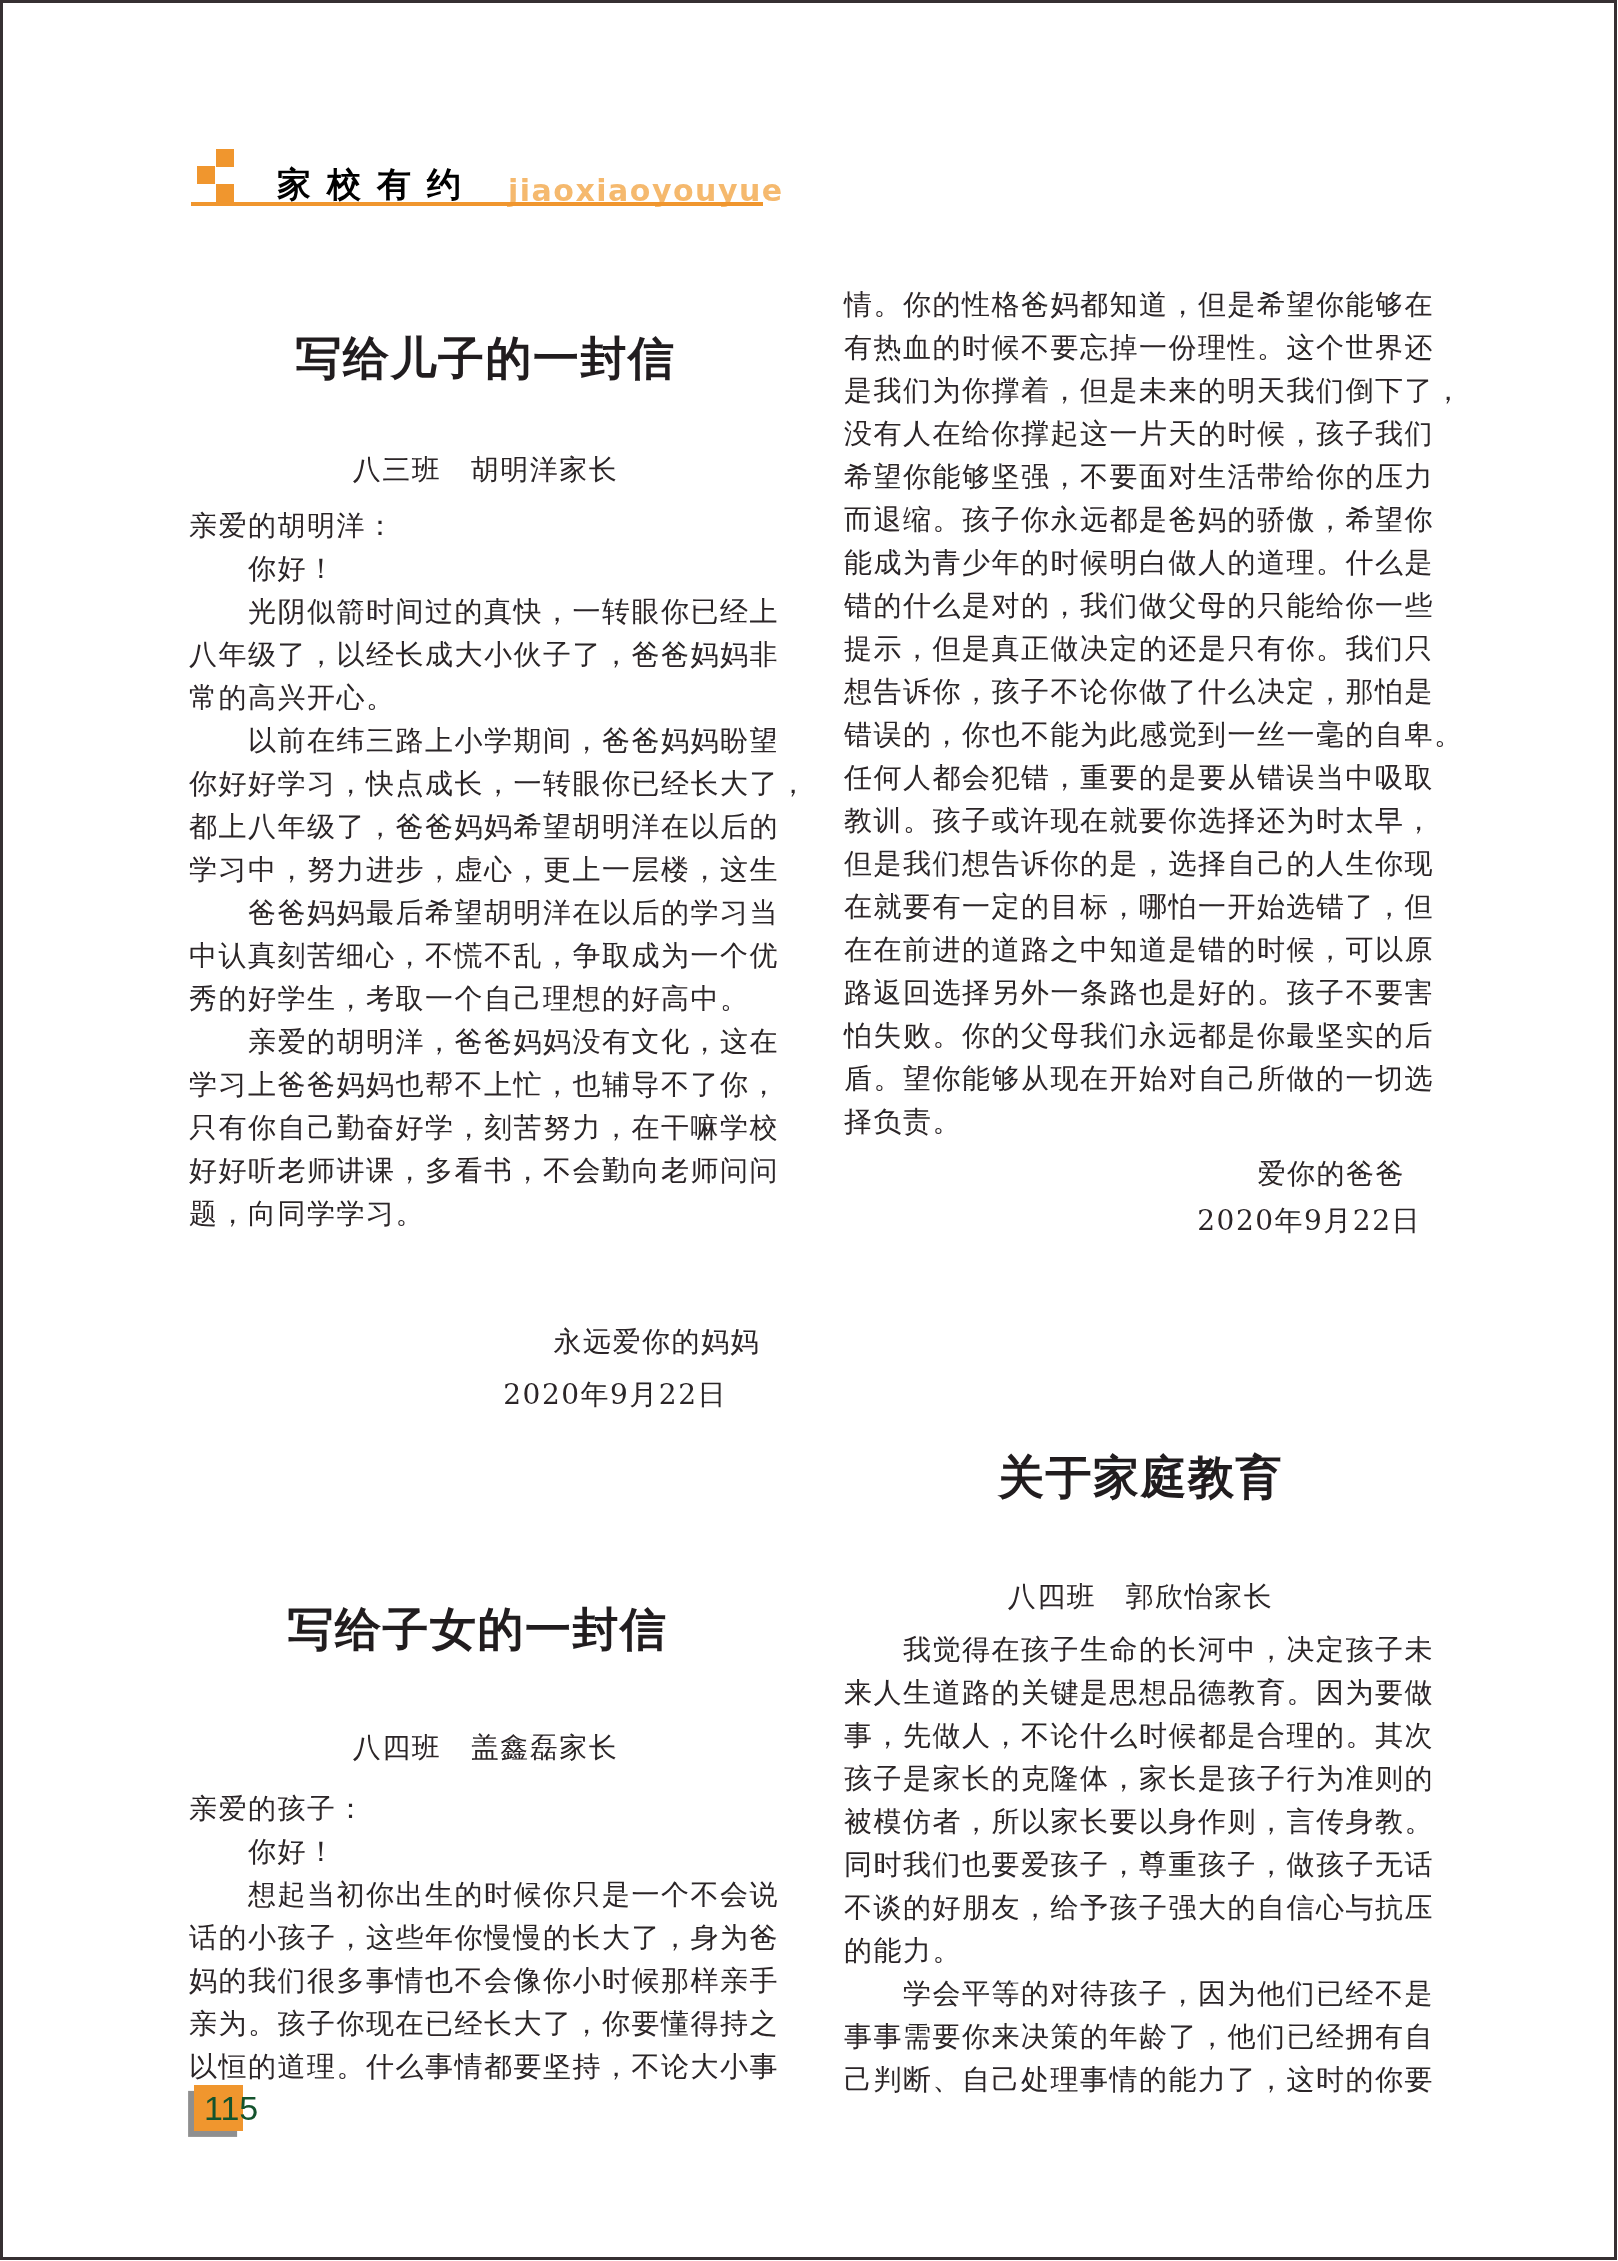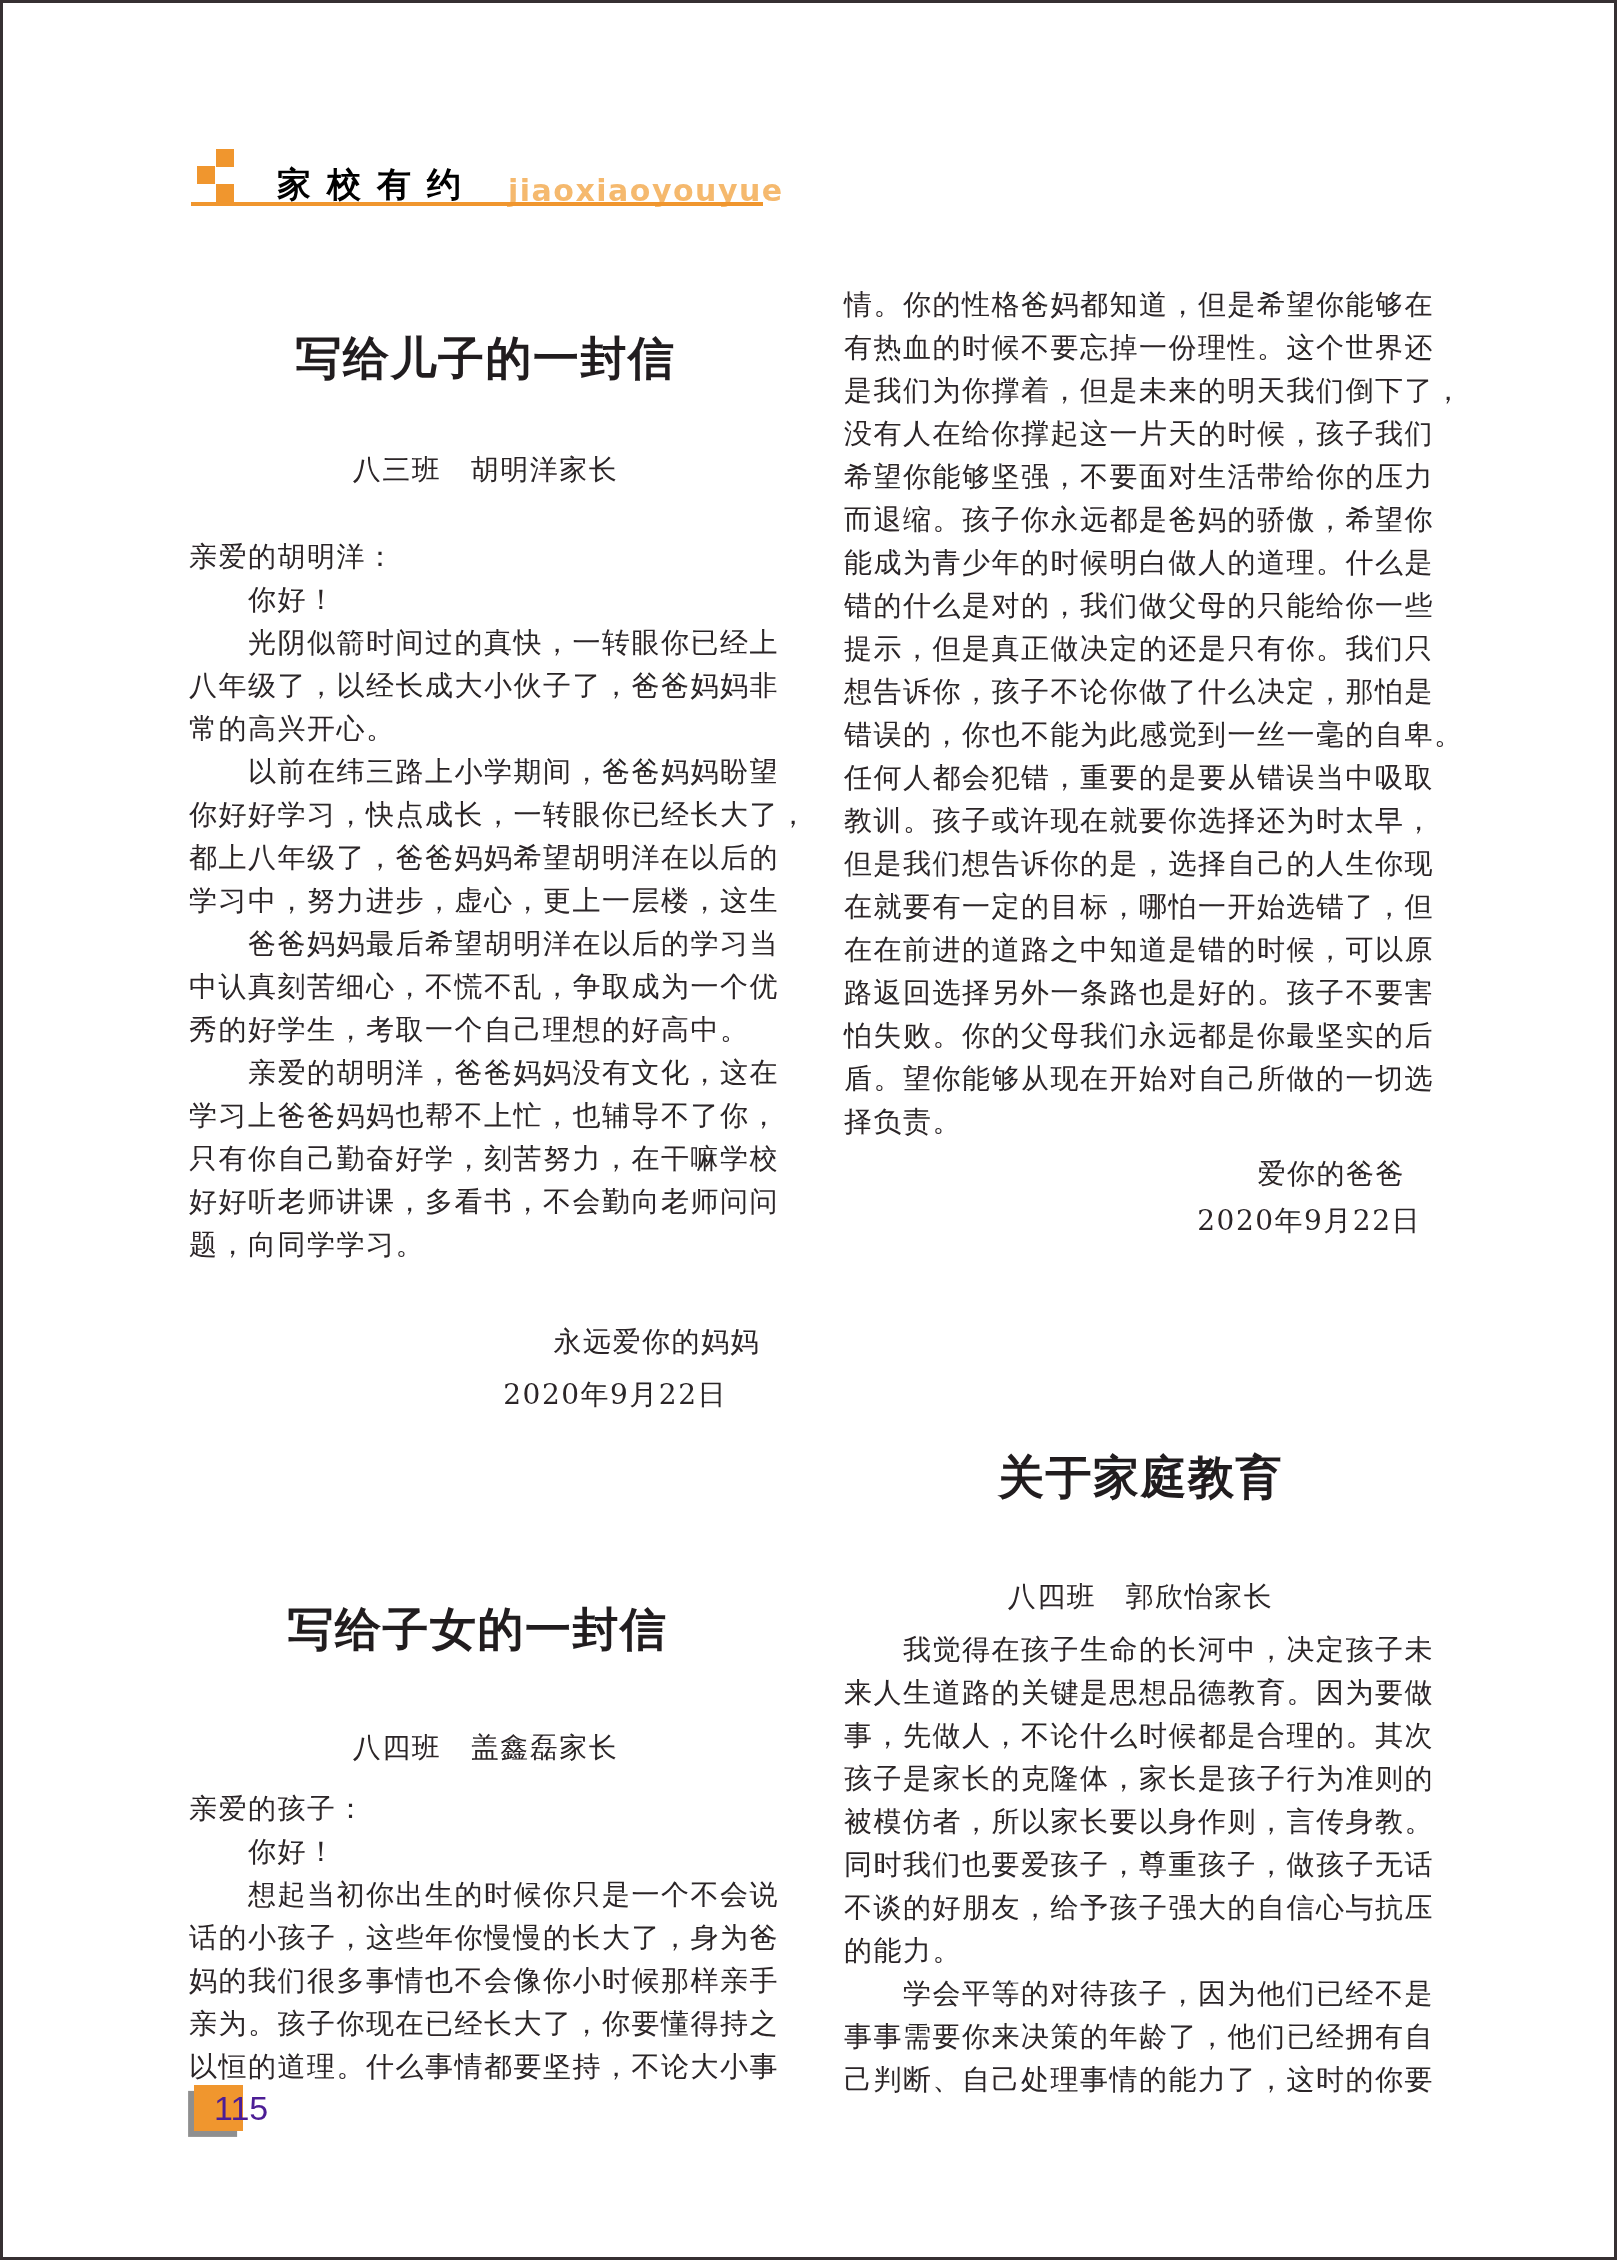--- a/index.html
+++ b/index.html
@@ -51,43 +51,43 @@
     font-size:28px;line-height:34px;letter-spacing:1.5px;
     color:#2b2527;text-align:right;white-space:nowrap;
   }
 
   
   .page-badge{
     position:absolute;left:191px;top:2082px;
     width:49px;height:46px;
     background:#f0962e;
     box-shadow:-5.9px 5.9px 0 0 #8f8f8f;
-    color:#4c1d95;
+    color:#14532d;
     font-family:"Liberation Sans","DejaVu Sans",sans-serif;
     font-size:34px;line-height:46px;
-    padding-left:20px;box-sizing:border-box;
+    padding-left:10px;box-sizing:border-box;
   }
 </style>
 </head>
 <body>
 
 <div class="page">
 
   <div>
     <div class="logo-sq" style="left:213px;top:146px;"></div>
     <div class="logo-sq" style="left:194px;top:163px;"></div>
     <div class="logo-sq" style="left:213px;top:181px;"></div>
     <div class="header-title">家校有约</div>
     <div class="header-pinyin">jiaoxiaoyouyue</div>
     <div class="header-rule"></div>
   </div>
 
   <div class="article-title" style="left:186px;top:329px;width:593px;">写给儿子的一封信</div>
   <div class="byline" style="left:186px;top:451px;width:593px;">八三班　胡明洋家长</div>
-  <div class="body-block" style="left:186px;top:532px;width:593px;">
+  <div class="body-block" style="left:186px;top:501px;width:593px;">
       <div class="tline">亲爱的胡明洋：</div>
       <div class="tline">　　你好！</div>
       <div class="tline">　　光阴似箭时间过的真快，一转眼你已经上</div>
       <div class="tline">八年级了，以经长成大小伙子了，爸爸妈妈非</div>
       <div class="tline">常的高兴开心。</div>
       <div class="tline">　　以前在纬三路上小学期间，爸爸妈妈盼望</div>
       <div class="tline">你好好学习，快点成长，一转眼你已经长大了，</div>
       <div class="tline">都上八年级了，爸爸妈妈希望胡明洋在以后的</div>
       <div class="tline">学习中，努力进步，虚心，更上一层楼，这生</div>
       <div class="tline">　　爸爸妈妈最后希望胡明洋在以后的学习当</div>

